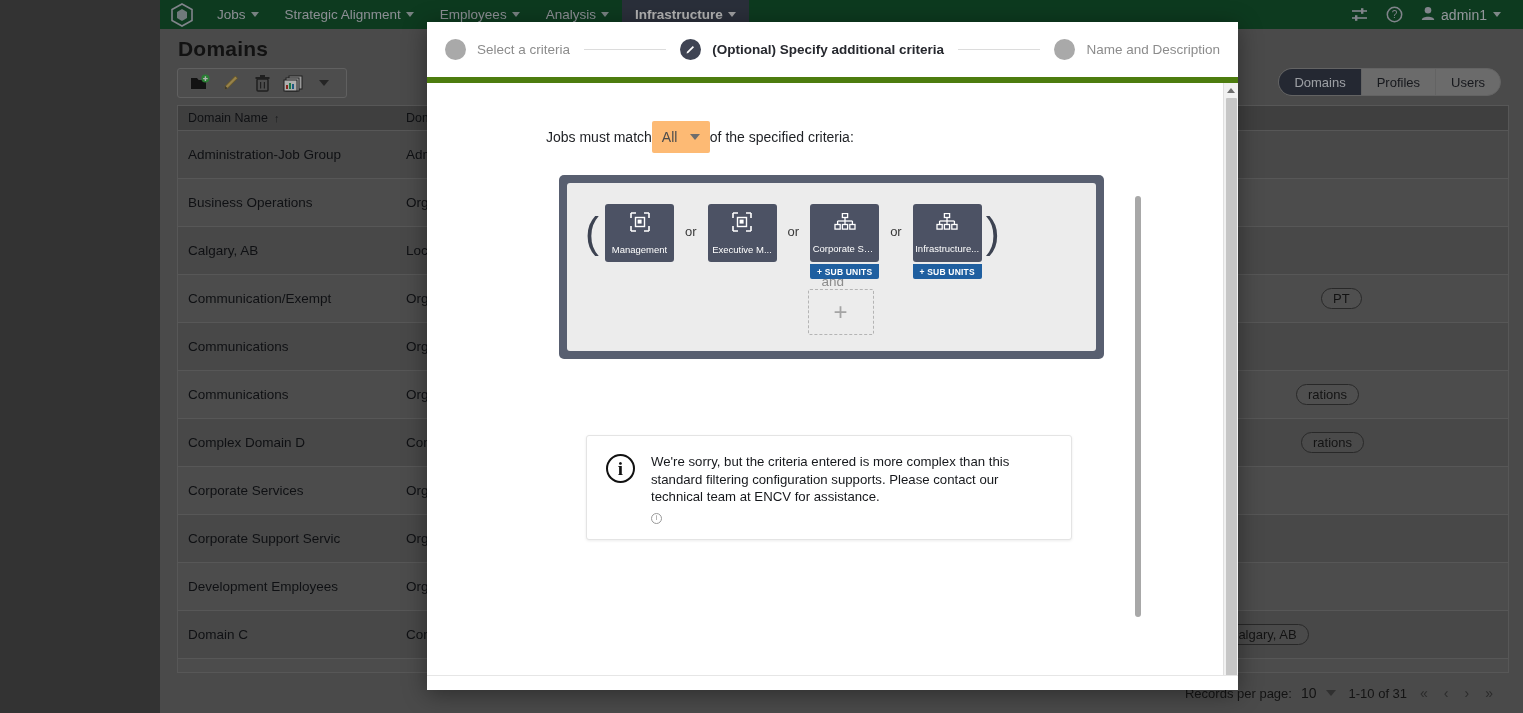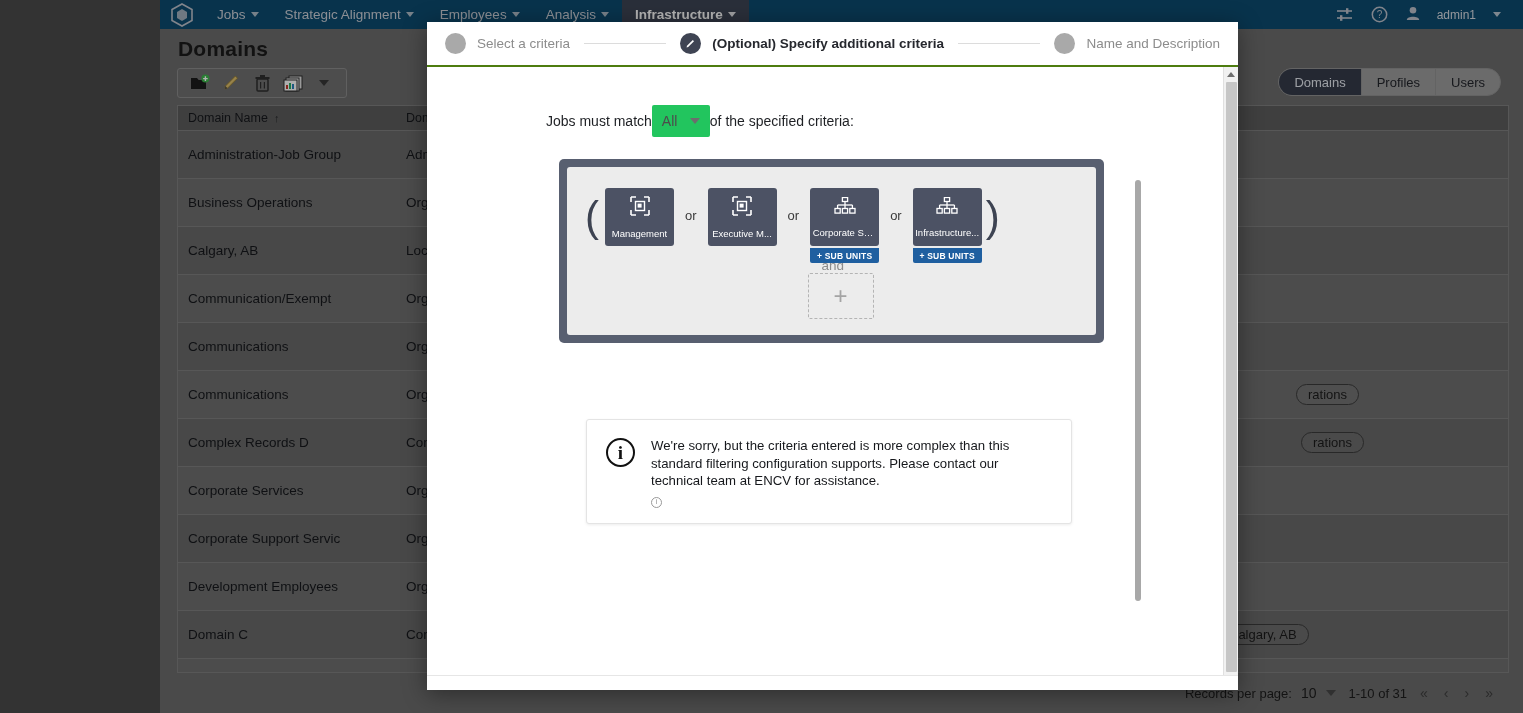--- a/index.html
+++ b/index.html
@@ -13,21 +13,21 @@
   
   #app-root { position: absolute; inset: 0; }
 
   .page-left-gutter {
     position: absolute; left: 0; top: 0; width: 160px; height: 713px;
     background: #4a4a4a;
   }
 
   .topbar {
     position: absolute; left: 160px; top: 0; width: 1363px; height: 29px;
-    background: #0c4a6e;
+    background: #14532d;
     display: flex; 
   }
   .topbar .logo {
     width: 44px; height: 29px; display: flex; align-items: center; justify-content: center;
   }
   .topbar .logo svg { display: block; }
   .nav-item {
     color: #c8ccd4; font-size: 13.5px; padding: 0 13px; height: 29px;
     display: flex; align-items: center; gap: 5px; white-space: nowrap;
     cursor: pointer;
@@ -36,21 +36,21 @@
   .caret-dn {
     width: 0; height: 0; border-left: 4px solid transparent;
     border-right: 4px solid transparent; border-top: 5px solid currentColor;
     opacity: .85;
   }
   .topbar-right {
     margin-left: auto; display: flex; align-items: center; gap: 18px;
     padding-right: 22px; color: #b9bec8;
   }
   .topbar-right .tb-icon { cursor: pointer; display: flex; align-items: center; }
-  .user-chip { display: flex; align-items: center; gap: 17px; font-size: 12px; color: #d3d7de; cursor: pointer; }
+  .user-chip { display: flex; align-items: center; gap: 6px; font-size: 14px; color: #d3d7de; cursor: pointer; }
 
   .content-area {
     position: absolute; left: 160px; top: 29px; width: 1363px; height: 684px;
     background: #6a6a6a;
   }
   .page-head { position: relative; height: 76px; }
   .page-title {
     position: absolute; left: 18px; top: 8px;
     font-size: 21px; font-weight: bold; color: #1b1b1b; letter-spacing: .2px;
   }
@@ -128,21 +128,21 @@
   #scrim { position: absolute; inset: 0; background: rgba(0,0,0,0.30); }
 
   
   #modal {
     position: absolute; left: 427px; top: 22px; width: 811px; height: 668px;
     background: #ffffff; box-shadow: 0 4px 22px rgba(0,0,0,.4);
     display: flex; flex-direction: column;
     z-index: 20;
   }
   .modal-header {
-    height: 45px; border-bottom: 2px solid #4d7c0f;
+    height: 61px; border-bottom: 6px solid #4d7c0f;
     display: flex; align-items: center; padding: 0 18px;
   }
   .steps { display: flex; align-items: center; width: 100%; }
   .step { display: flex; align-items: center; gap: 11px; white-space: nowrap; }
   .step-dot {
     width: 21px; height: 21px; border-radius: 50%;
     background: #a9a9a9; flex: none;
     display: flex; align-items: center; justify-content: center;
   }
   .step.active .step-dot { background: #3f4453; }
@@ -153,21 +153,21 @@
   .modal-body {
     flex: 1; position: relative; overflow: hidden;
   }
   .body-inner { position: absolute; inset: 0; padding: 38px 0 0 0; }
 
   .match-row {
     display: flex; align-items: center; 
     padding-left: 119px; font-size: 14px; color: #1e2024;
   }
   .all-select {
-    background: #22c55e; border-radius: 2px; height: 28px;
+    background: #fdba74; border-radius: 2px; height: 28px;
     min-width: 58px; display: flex; align-items: center; justify-content: space-between;
     gap: 9px; padding: 16px 10px; font-size: 14px; color: #4c4c4c; cursor: pointer;
   }
   .all-select .caret {
     width: 0; height: 0; border-left: 5px solid transparent;
     border-right: 5px solid transparent; border-top: 6px solid #6d6d6d;
   }
 
   .criteria-outer {
     margin: 22px 0 0 132px; width: 545px;
@@ -392,37 +392,42 @@
         <div class="gc c3"></div>
       </div>
       <div class="grid-row">
         <div class="gc c1">Calgary, AB</div>
         <div class="gc c2">Location: Ca</div>
         <div class="gc c3"></div>
       </div>
       <div class="grid-row">
         <div class="gc c1">Communication/Exempt</div>
         <div class="gc c2">Organization</div>
+        <div class="gc c3">
+          <span class="badge-chip" style="margin-left:215px">
+            <span>PT</span>
+          </span>
+        </div>
       </div>
       <div class="grid-row">
         <div class="gc c1">Communications</div>
         <div class="gc c2">Organization</div>
         <div class="gc c3"></div>
       </div>
       <div class="grid-row">
         <div class="gc c1">Communications</div>
         <div class="gc c2">Organization</div>
         <div class="gc c3">
           <span class="badge-chip" style="margin-left:190px">
             <span>rations</span>
           </span>
         </div>
       </div>
       <div class="grid-row">
-        <div class="gc c1">Complex Records D</div>
+        <div class="gc c1">Complex Domain D</div>
         <div class="gc c2">Consists of D</div>
         <div class="gc c3">
           <span class="badge-chip" style="margin-left:195px">
             <span>rations</span>
           </span>
         </div>
       </div>
       <div class="grid-row">
         <div class="gc c1">Corporate Services</div>
         <div class="gc c2">Organization</div>

